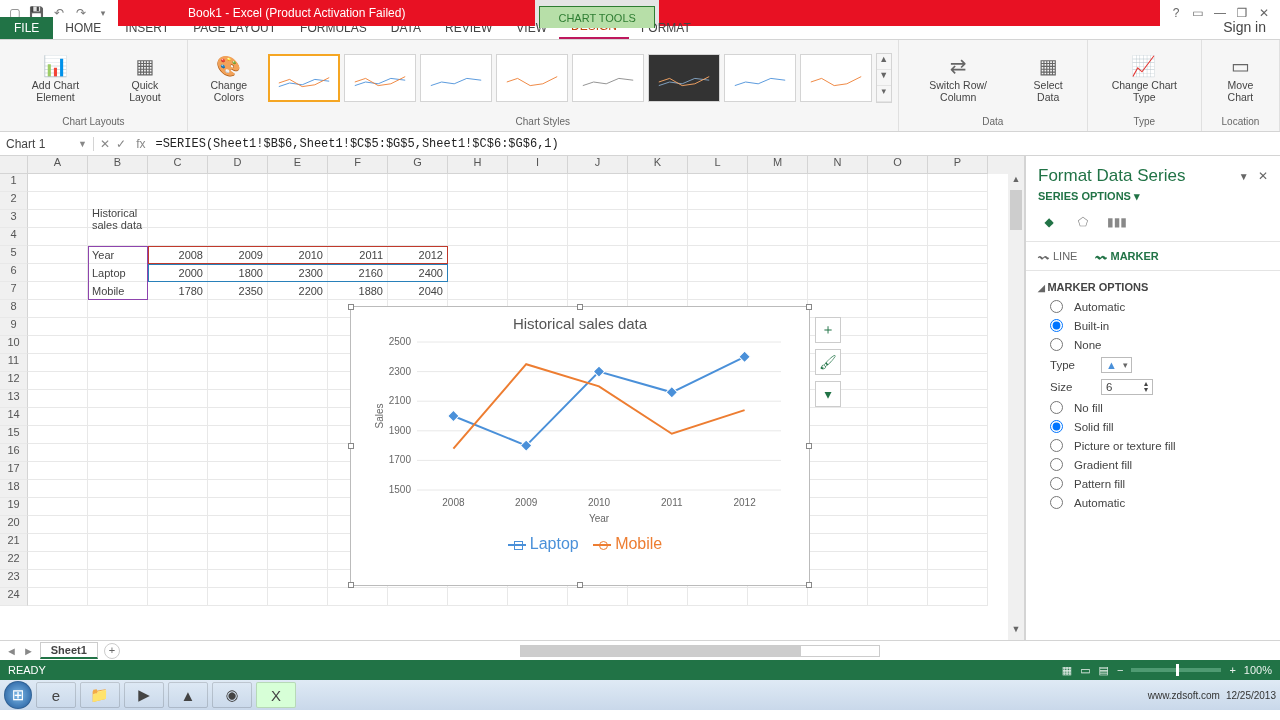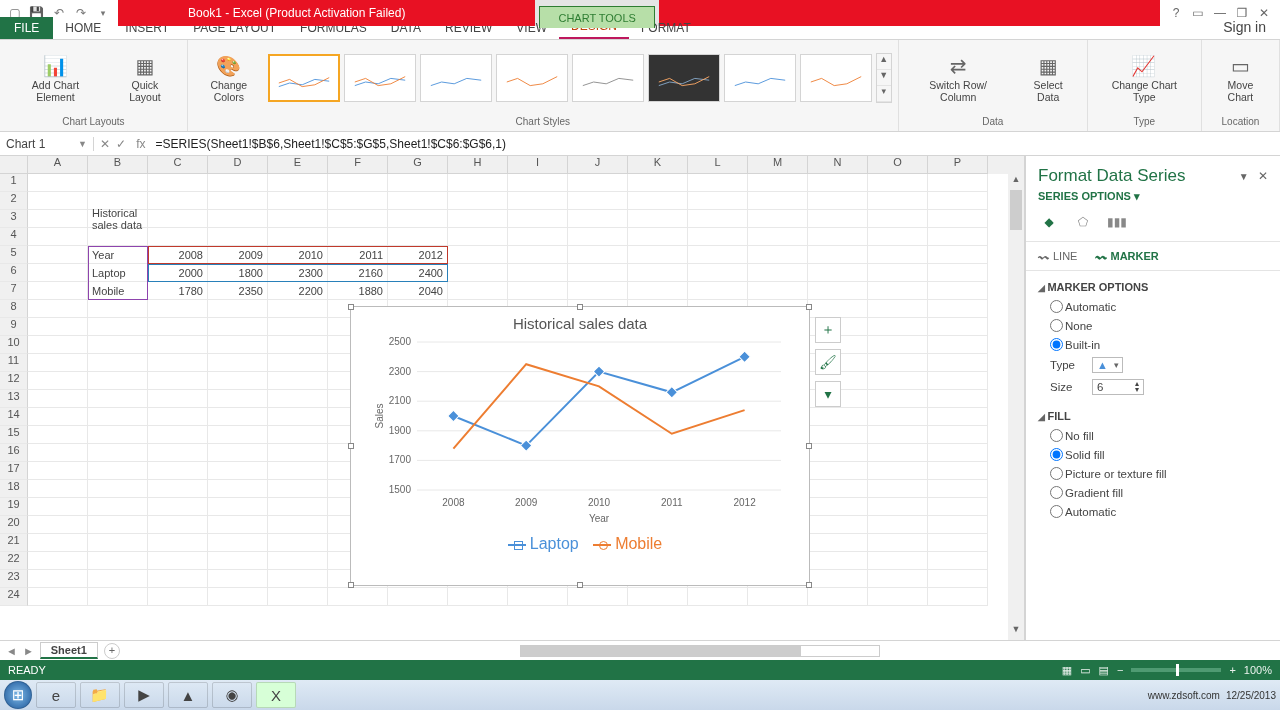--- a/index.html
+++ b/index.html
@@ -39,21 +39,21 @@
 .style-thumb.dark { background:#333; }
 .gallery-arrows { width:16px; display:flex; flex-direction:column; border:1px solid #d4d4d4;}
 .gallery-arrows span { height:16px; text-align:center; font-size:9px; color:#666; border-bottom:1px solid #e4e4e4;}
 
 
 .fbar { height: 24px; border-bottom: 1px solid #d4d4d4; display: flex; align-items: center; }
 .namebox { width: 94px; border-right: 1px solid #d4d4d4; padding: 0 6px; display:flex; align-items:center; justify-content:space-between; font-size: 12px;}
 .namebox .dd { color:#888; font-size:9px;}
 .fx-controls { display:flex; gap:6px; padding:0 6px; color:#888; }
 .fx-label { color:#888; padding:0 4px;}
-.formula { flex:1; padding:0 6px; font-size:12px; color:#222;}
+.formula { flex:1; padding:0 6px; font-size:12px; color:#222;font-family:Liberation Mono, monospace;}
 
 
 .workspace { display:flex; height: calc(720px - 26px - 24px - 92px - 24px - 20px - 20px - 30px); position: relative; }
 .sheet-area { flex:1; position:relative; overflow:hidden; border-right:1px solid #d4d4d4;}
 .col-headers { height:18px; display:flex; background:#f0f0f0;}
 .col-headers .corner { width:28px; border-right:1px solid #d4d4d4; border-bottom:1px solid #d4d4d4;}
 .col-headers .ch { width:60px; text-align:center; border-right:1px solid #d4d4d4; border-bottom:1px solid #d4d4d4; font-size:11px; color:#555;}
 .rows { display:flex;}
 .row-headers { width:28px;}
 .row-headers .rh { height:18px; border-right:1px solid #d4d4d4; border-bottom:1px solid #e8e8e8; text-align:center; font-size:11px; color:#555; background:#f0f0f0;}
@@ -85,21 +85,21 @@
 .format-pane .hdr h2 { font-size:17px; font-weight:400; color:#217346;}
 .format-pane .series-opt { color:#217346; font-size:11px; font-weight:600; padding:0 12px 6px;}
 .format-pane .icon-tabs { display:flex; gap:12px; padding:2px 12px 8px;}
 .format-pane .icon-tabs span { width:22px; height:22px; display:flex; align-items:center; justify-content:center; color:#888;}
 .format-pane .sub-tabs { display:flex; gap:18px; border-top:1px solid #e4e4e4; border-bottom:1px solid #e4e4e4; padding:6px 12px; font-size:11px;}
 .format-pane .sub-tabs .st { color:#666; display:flex; align-items:center; gap:4px;}
 .format-pane .sub-tabs .st.active { color:#217346; font-weight:600;}
 .pane-body { flex:1; overflow:auto; padding:6px 12px; font-size:11.5px;}
 .sect-h { color:#444; font-weight:600; padding:4px 0; font-size:11px;}
 .sect-h::before { content:"◢ "; font-size:9px; color:#666;}
-.radio-row, .field-row { display:flex; align-items:center; gap:2px; padding:3px 0 3px 12px;}
+.radio-row, .field-row { display:flex; align-items:center; gap:11px; padding:3px 0 3px 12px;}
 .radio-row input { margin:0;}
 .field-row label { width:40px;}
 .field-row .combo { border:1px solid #bbb; padding:1px 4px; display:flex; align-items:center; gap:6px; font-size:11px;}
 .field-row .spin { border:1px solid #bbb; width:52px; padding:1px 4px; display:flex; justify-content:space-between; align-items:center;}
 
 
 .vscroll { width:16px; background:#f0f0f0; position:absolute; right:0; top:18px; bottom:0;}
 .vscroll .arrow { height:16px; text-align:center; font-size:9px; color:#666;}
 .vscroll .thumb { position:absolute; left:2px; right:2px; background:#cdcdcd;}
 
@@ -858,57 +858,60 @@
       <div class="st">〰 <span>LINE</span></div>
       <div class="st active">〰 <span>MARKER</span></div>
     </div>
     <div class="pane-body">
       <div class="sect-h">MARKER OPTIONS</div>
       <div class="radio-row">
           <input type="radio" style="">
           <label>Automatic</label>
         </div>
       <div class="radio-row">
+          <input type="radio" checked="" style="">
+          <label>Built-in</label>
+        </div>
+      <div class="radio-row">
           <input type="radio" style="">
           <label>None</label>
-        </div>
-      <div class="radio-row">
-          <input type="radio" checked="" style="">
-          <label>Built-in</label>
         </div>
       <div class="field-row">
           <label>Type</label>
           <div class="combo">
             <span style="color:#4a90d9;">▲</span>
             <span style="font-size:9px;color:#666;">▾</span>
           </div>
         </div>
       <div class="field-row">
           <label>Size</label>
           <div class="spin">
             <span>6</span>
             <span style="font-size:8px;line-height:.7;">▴<br>▾</span>
           </div>
         </div>
-      <div class="sect-h" style="margin-top:8px;">FILL</div>
       <div class="radio-row">
           <input type="radio" style="">
           <label>No fill</label>
         </div>
       <div class="radio-row">
           <input type="radio" checked="" style="">
           <label>Solid fill</label>
         </div>
       <div class="radio-row">
           <input type="radio" style="">
           <label>Picture or texture fill</label>
         </div>
       <div class="radio-row">
           <input type="radio" style="">
           <label>Gradient fill</label>
+        </div>
+      <div class="radio-row">
+          <input type="radio" style="">
+          <label>Pattern fill</label>
         </div>
       <div class="radio-row">
           <input type="radio" style="">
           <label>Automatic</label>
         </div>
     </div>
   </div>
 </div>
 
 <div class="sheet-tabs">

